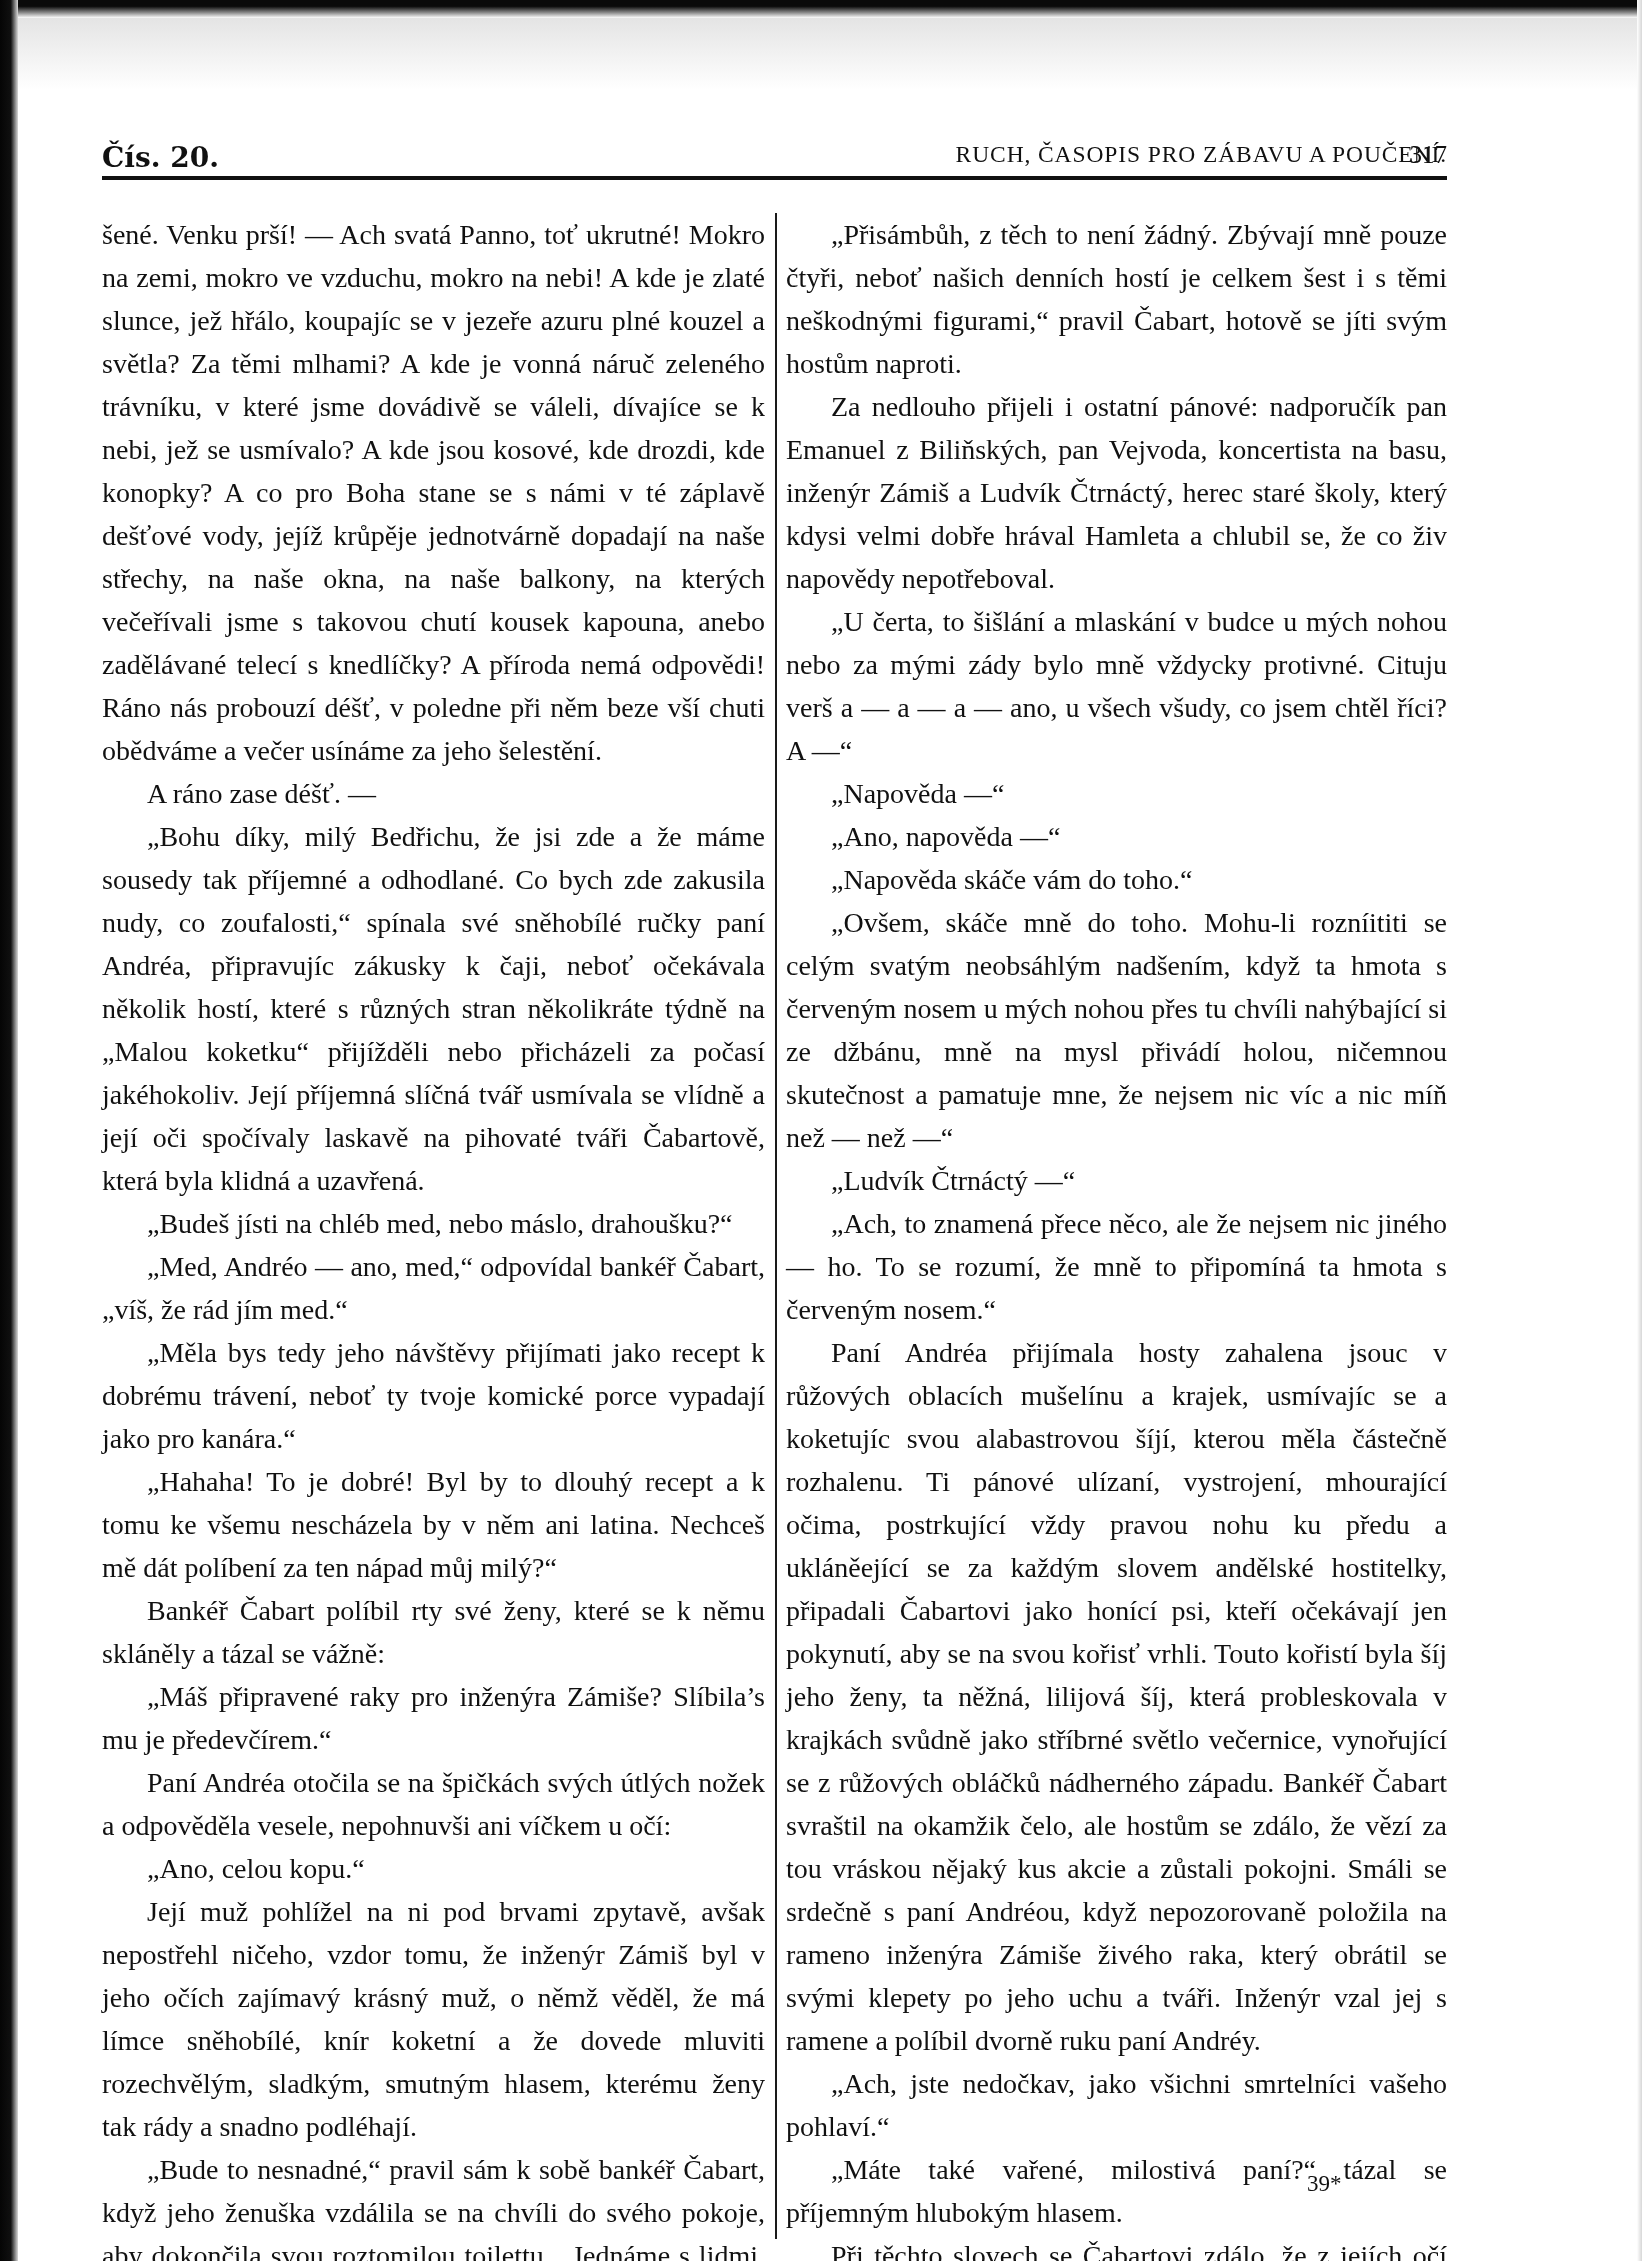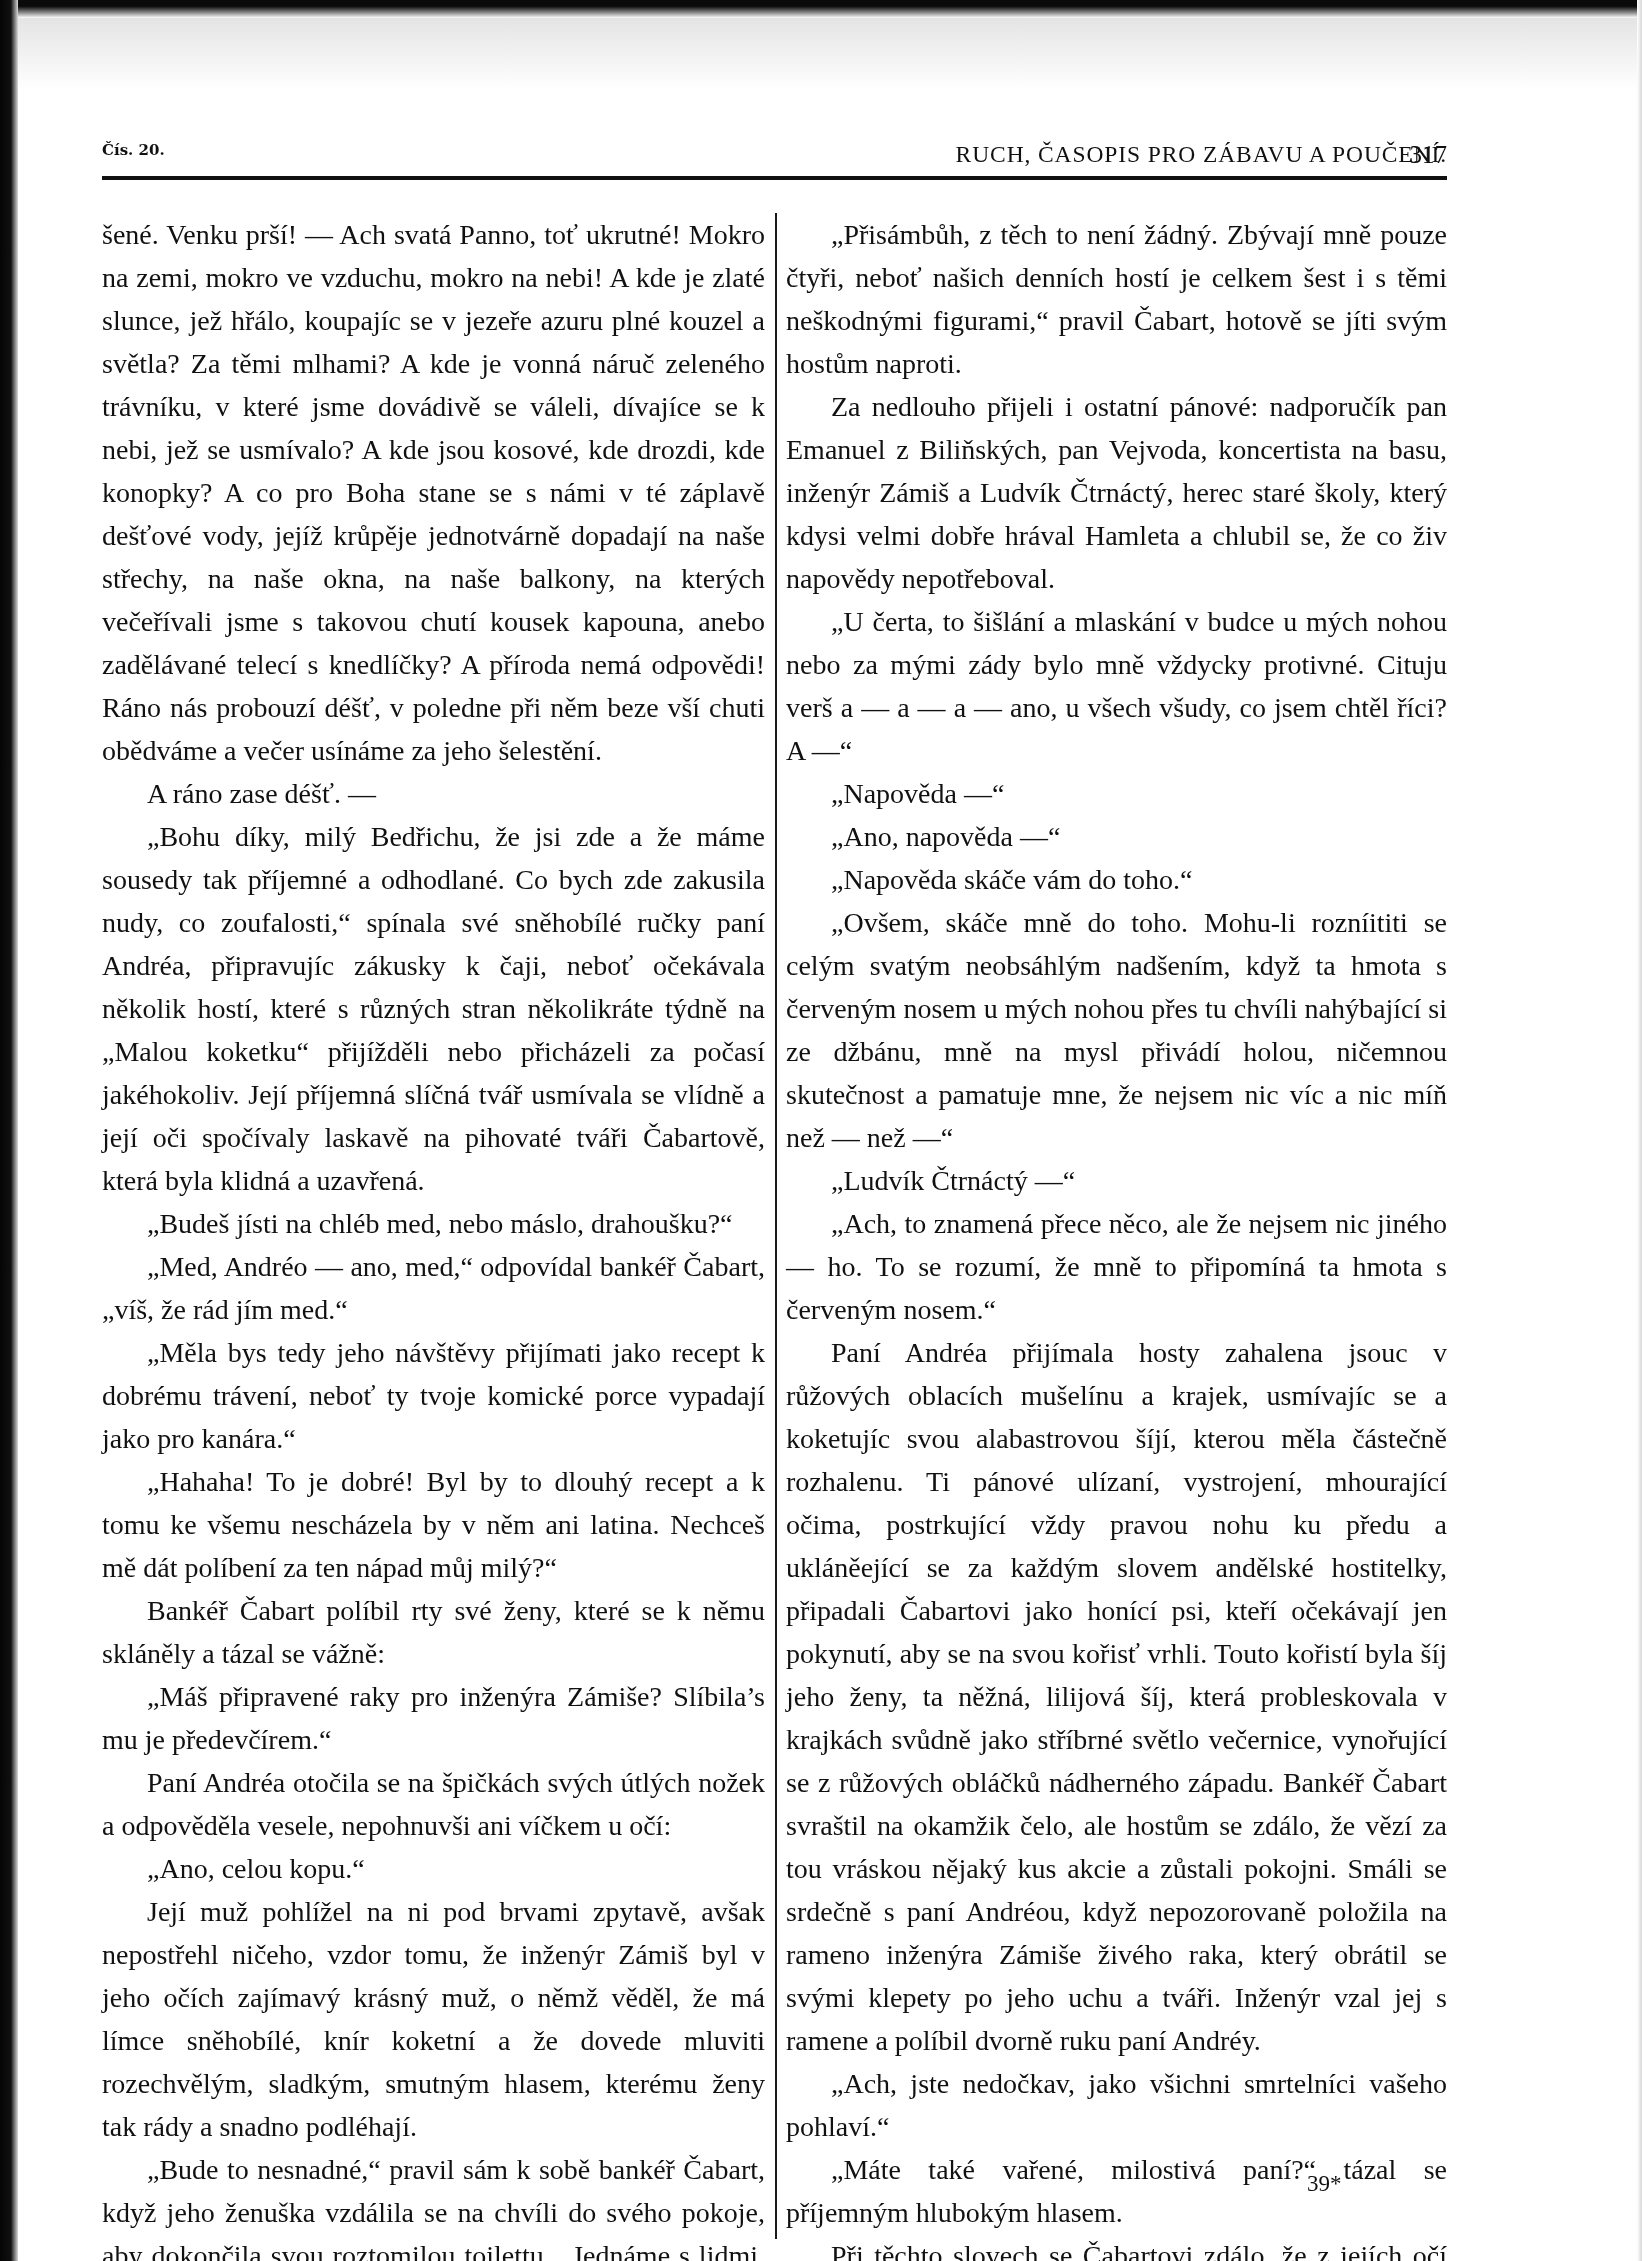--- a/index.html
+++ b/index.html
@@ -19,21 +19,21 @@
     position: absolute; left: 0; top: 0; width: 18px; height: 2411px;
     background: linear-gradient(90deg, #050505 0%, #101010 60%, #d8d8d8 100%);
   }
   .scan-right {
     position: absolute; right: 0; top: 0; width: 6.3px; height: 2411px;
     background: linear-gradient(90deg, #ffffff 0%, #cfcfcf 100%);
   }
   .header {
     position: absolute; left: 102px; top: 136px; width: 1345px; height: 36px;
   }
-  .hdr-issue { position: absolute; left: 0; top: 4.5px; font-size: 15px; font-weight: bold; font-family: "DejaVu Serif", serif; }
+  .hdr-issue { position: absolute; left: 0; top: 4.5px; font-size: 28px; font-weight: bold; font-family: "DejaVu Serif", serif; }
   .hdr-title { position: absolute; left: 0; width: 100%; top: 5.4px; text-align: right; font-size: 23.5px; letter-spacing: 0.9px; font-family: "Liberation Serif", serif; }
   .hdr-page { position: absolute; right: 0; top: 4.5px; font-size: 25px; font-family: "Liberation Serif", serif; }
   .header-rule {
     position: absolute; left: 102px; top: 176px; width: 1345px; height: 4.1px; background: #111;
   }
   .col {
     position: absolute; top: 213px; width: 663px;
     font-family: "Liberation Serif", serif; font-size: 28px; line-height: 43px;
     text-align: justify;
   }

